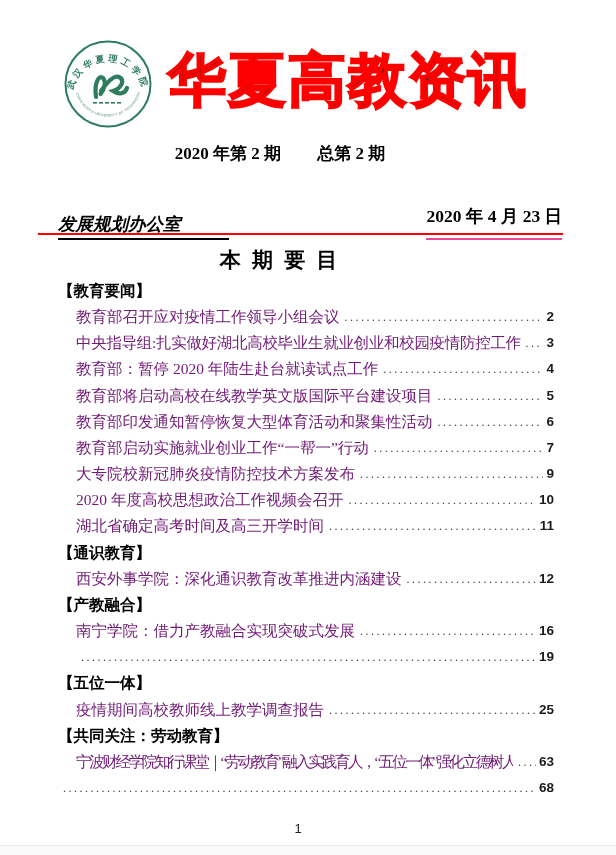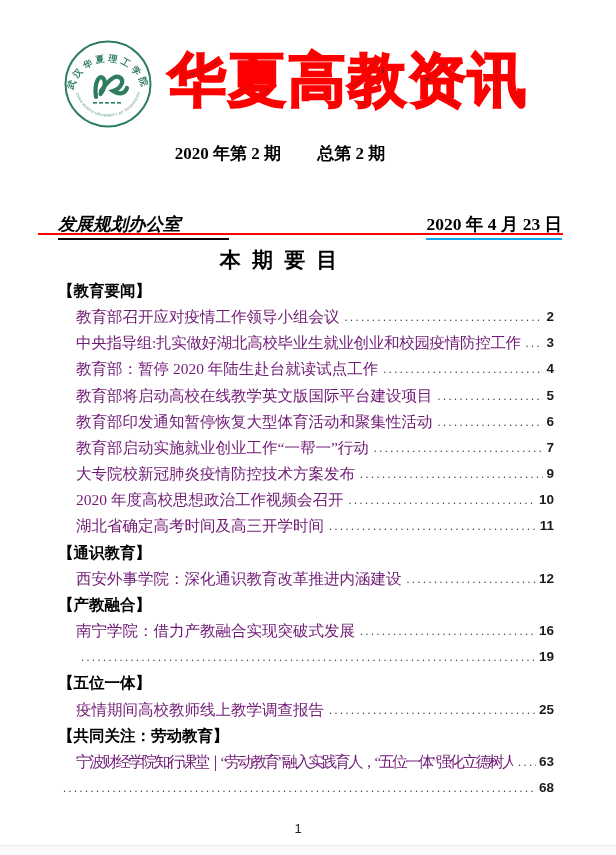--- a/index.html
+++ b/index.html
@@ -12,24 +12,24 @@
   .seal-en{font-size:3.4px;fill:#2E7D5E;letter-spacing:0.35px;
            font-family:"Liberation Sans",sans-serif;}
   .title{position:absolute;left:158px;top:38px;width:380px;height:84px;line-height:84px;
          text-align:center;font-size:58px;font-weight:900;color:#7f1d1d;
          -webkit-text-stroke:2px #FE0000;letter-spacing:2px;white-space:nowrap;
          font-family:"Liberation Sans","DejaVu Sans",sans-serif;}
   .issue-line{position:absolute;top:142px;left:0;width:560px;text-align:center;
               font-size:17px;font-weight:bold;}
   .issue-line .vol{margin-left:32px;}
   
-  .info-bar{position:absolute;top:212px;left:58px;width:504px;display:flex;
+  .info-bar{position:absolute;top:204px;left:58px;width:504px;display:flex;
             justify-content:space-between;align-items:flex-end;font-size:17.5px;font-weight:bold;}
   .office{font-style:italic;border-bottom:2px solid #000;padding:0 48px 2px 0;}
-  .date{border-bottom:2px solid #0ea5e9;padding-bottom:2px;}
+  .date{border-bottom:2px solid #ec4899;padding-bottom:10px;}
   .red-rule{position:absolute;top:233px;left:38px;width:525px;height:2px;background:#FF0000;}
   
   .toc-heading{position:absolute;top:246px;left:0;width:560px;text-align:center;
                font-size:21px;font-weight:bold;letter-spacing:3px;}
   .toc{position:absolute;top:278px;left:58px;width:496px;}
   .toc .row{display:flex;align-items:flex-end;line-height:26.15px;}
   .sec-label{font-weight:bold;font-size:15.5px;white-space:nowrap;
              font-family:"Liberation Sans","Liberation Serif",sans-serif;}
   .entry-row{padding-left:18px;}
   .entry-title{font-size:15.5px;white-space:nowrap;overflow:hidden;flex:0 1 auto;

